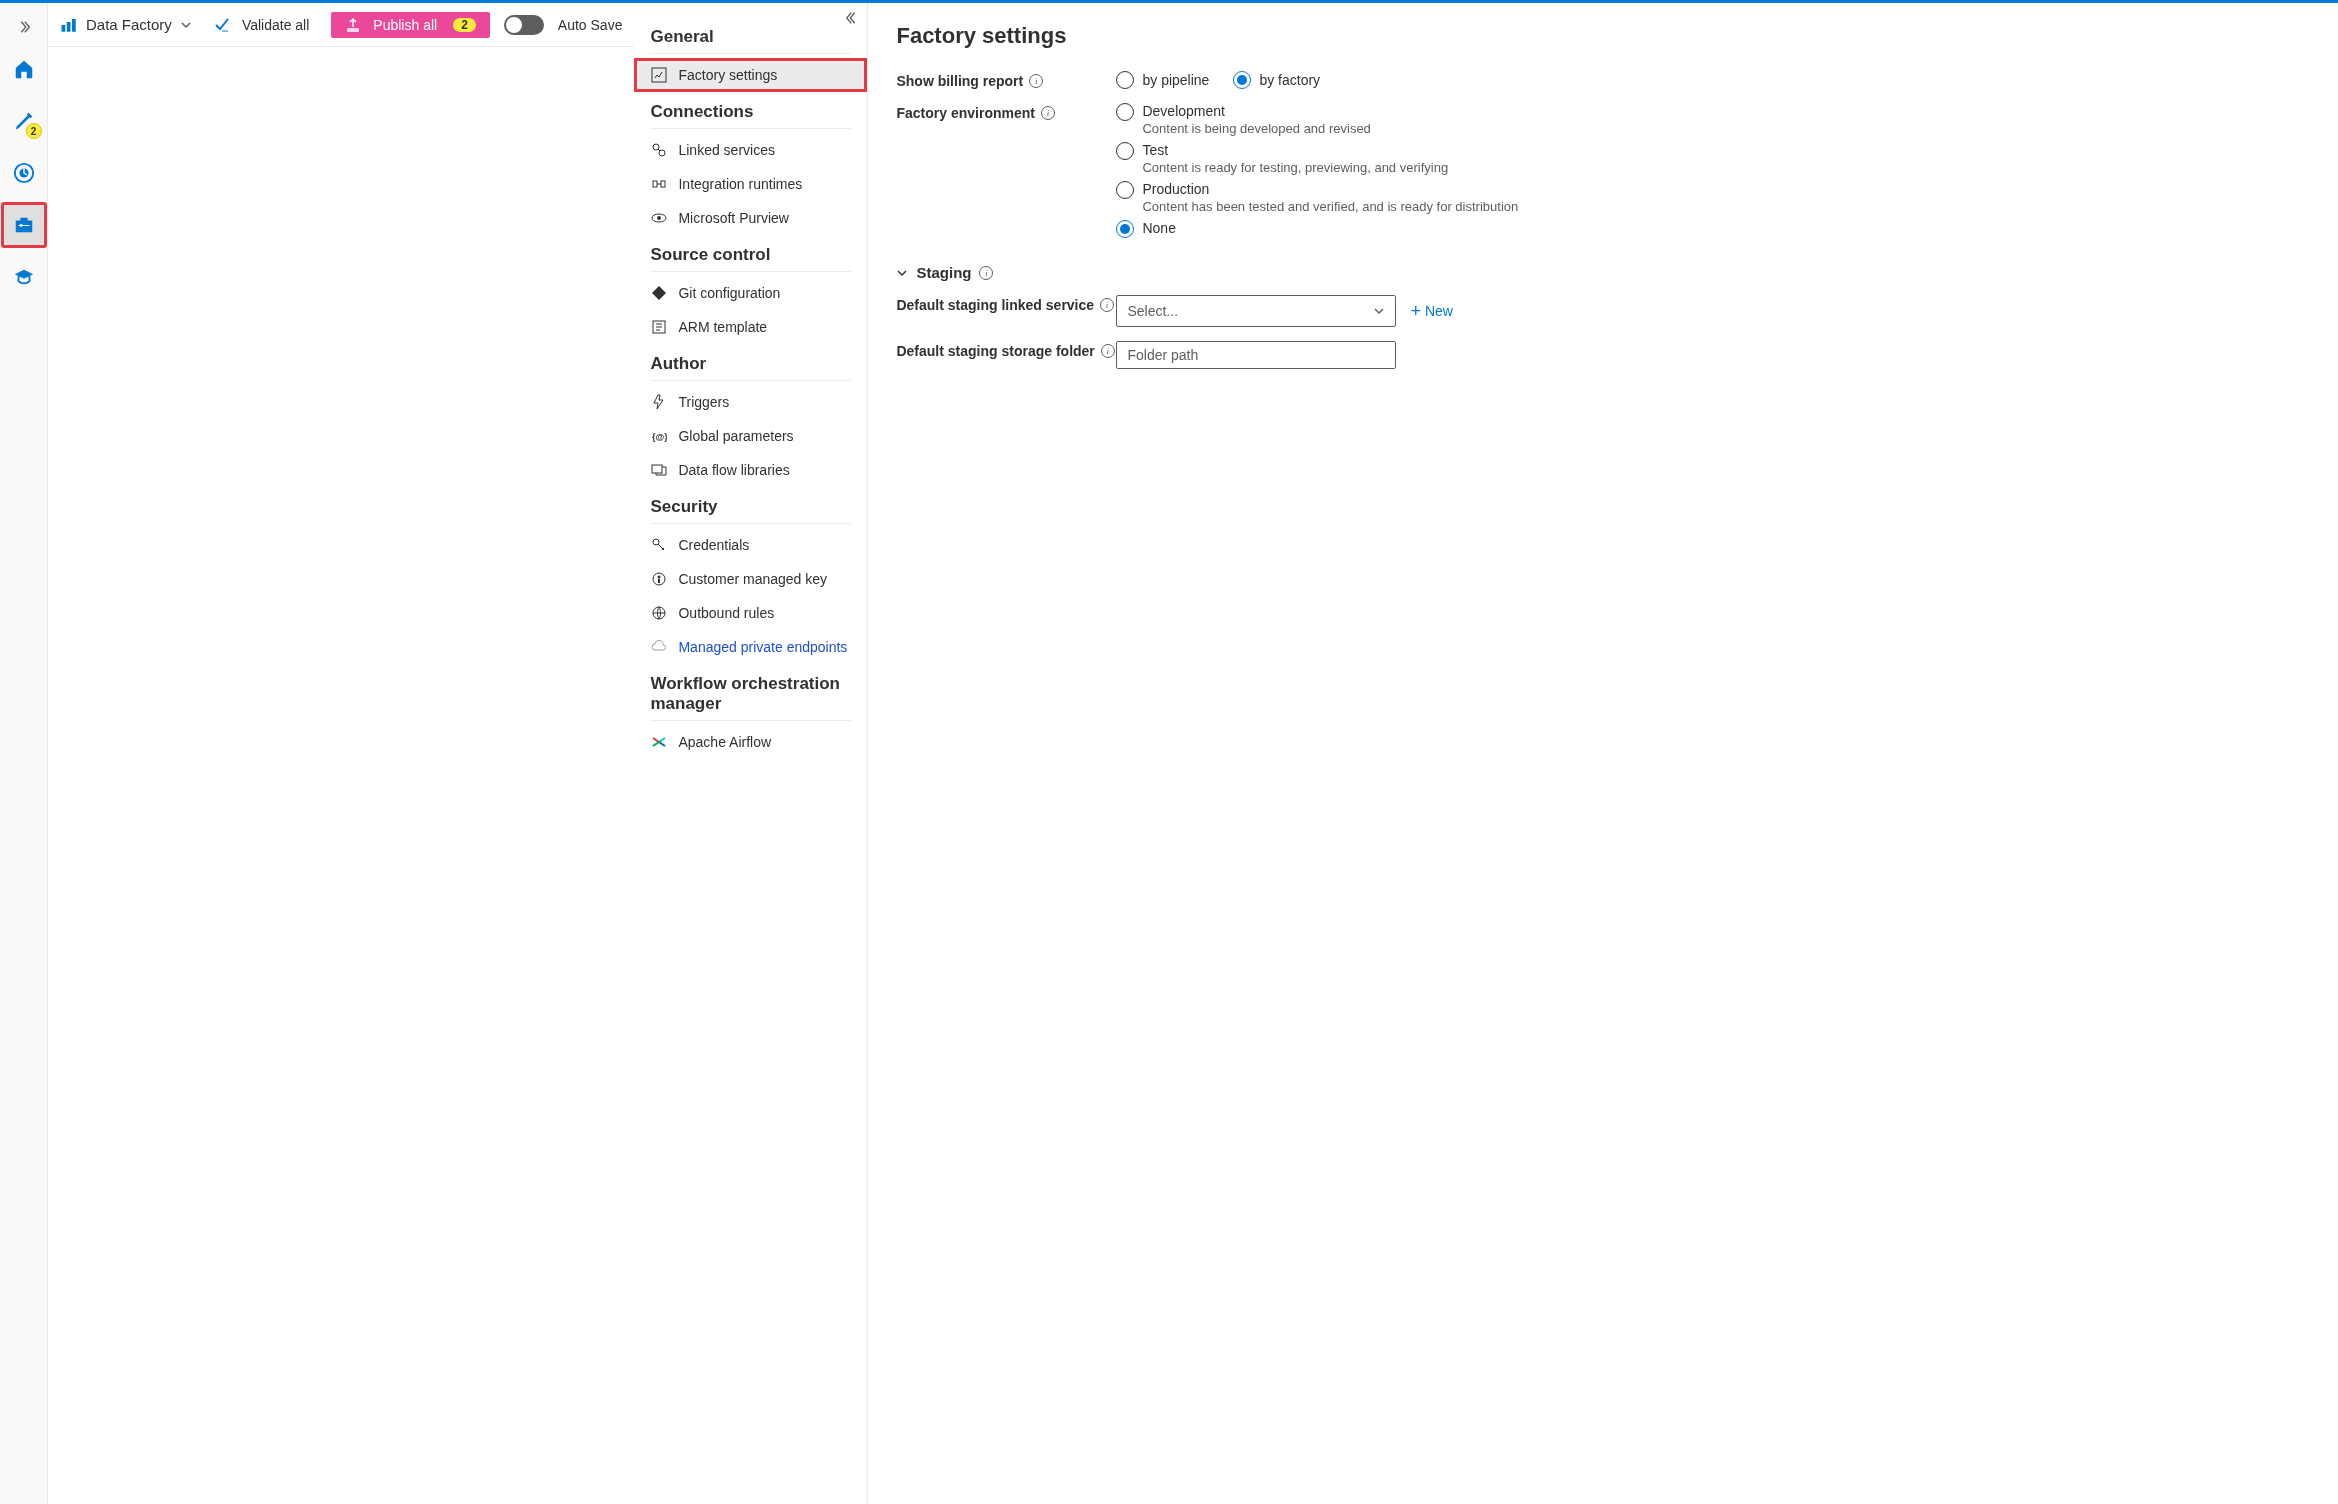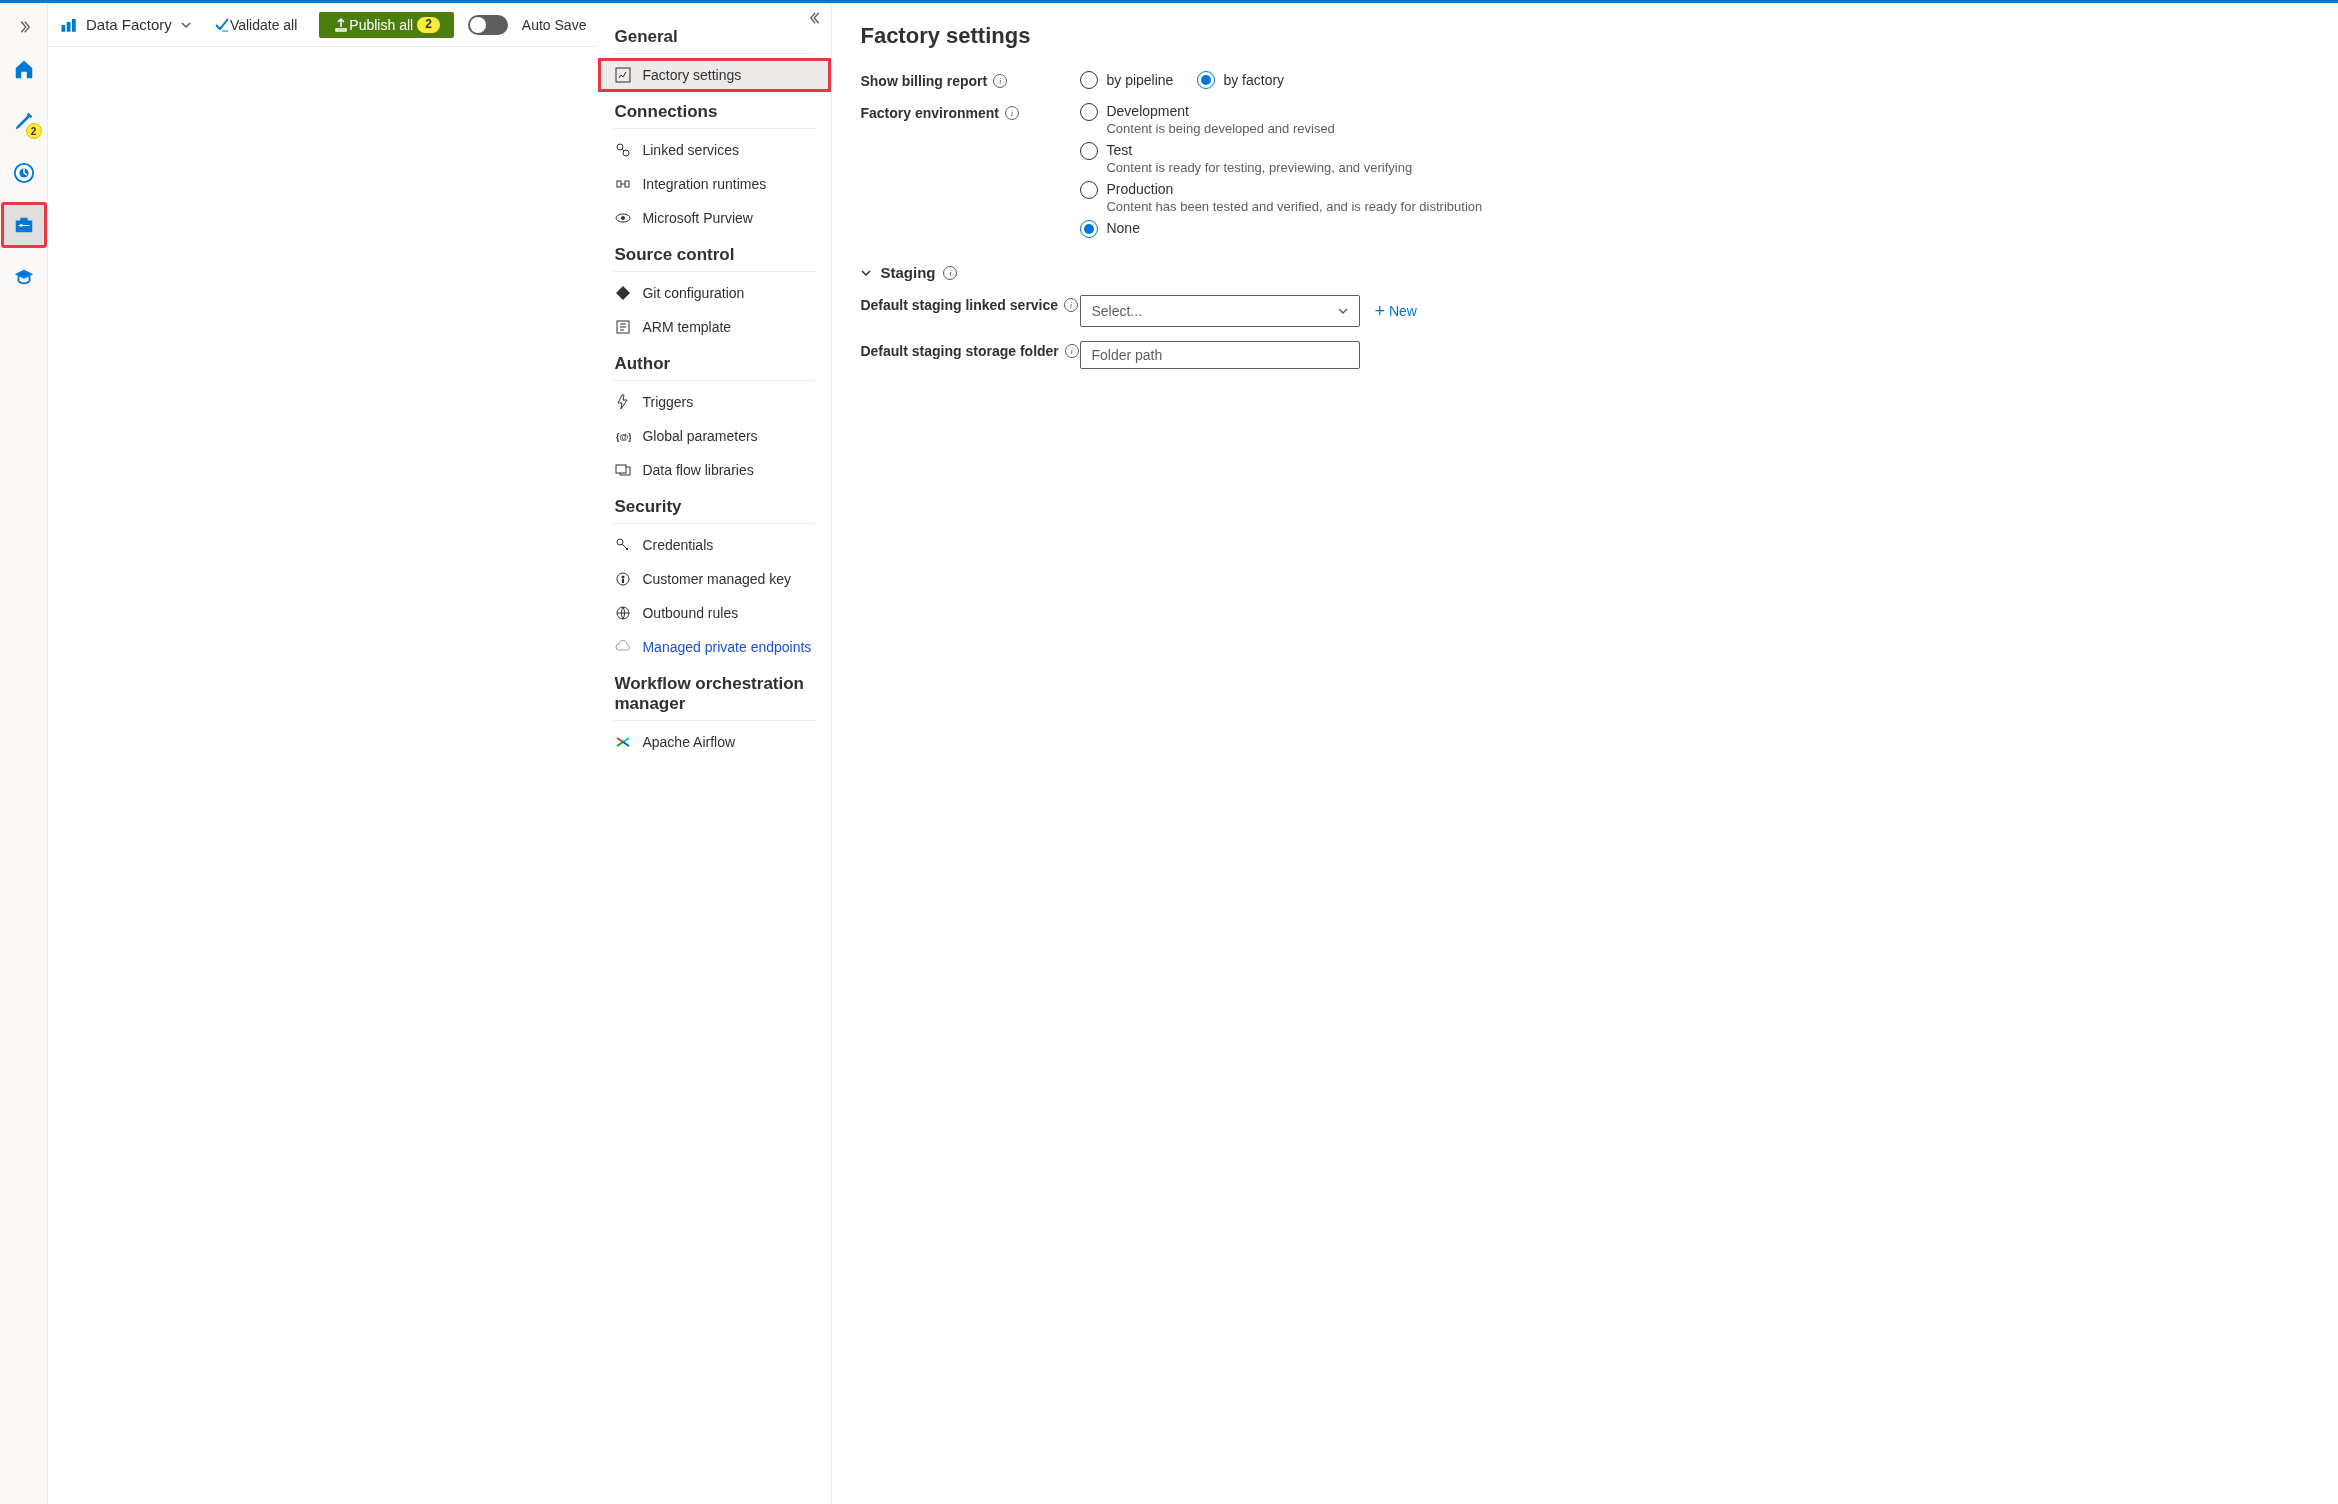--- a/index.html
+++ b/index.html
@@ -16,22 +16,22 @@
 .rail-badge { position:absolute; right:4px; bottom:4px; background:#ffeb3b; color:#333; border-radius:50%; width:16px; height:16px; font-size:10px; font-weight:600; display:flex; align-items:center; justify-content:center; border:1px solid #d9c400; }
 
 
 .main { flex:1; display:flex; flex-direction:row; }
 
 
 .toolbar { height:44px; border-bottom:1px solid #edebe9; display:flex; align-items:center; padding: 0 12px; gap:14px; }
 .toolbar .brand { display:flex; align-items:center; gap:8px; font-size:15px; }
 .toolbar .brand svg { }
 .toolbar .chev { color:#605e5c; }
-.tb-btn { display:flex; gap:0; padding:4px 8px; cursor:pointer; border-radius:2px; }
-.tb-publish { background:#4d7c0f; color:#fff; padding:5px 14px; border-radius:2px; }
+.tb-btn { display:flex; align-items:center; gap:12px; padding:4px 8px; cursor:pointer; border-radius:2px; }
+.tb-publish { background:#ec4899; color:#fff; padding:5px 14px; border-radius:2px; }
 .tb-publish .count-badge { background:#ffeb3b; color:#333; border-radius:10px; padding:0 8px; font-size:12px; font-weight:600; margin-left:4px; }
 .toggle { width:40px; height:20px; background:#605e5c; border-radius:10px; position:relative; cursor:pointer; }
 .toggle .knob { position:absolute; left:2px; top:2px; width:16px; height:16px; background:#fff; border-radius:50%; }
 
 
 .body { flex:1; display:flex; overflow:hidden; }
 
 
 .settings-nav { width:234px; border-right:1px solid #edebe9; padding: 14px 0; overflow-y:auto; position:relative; }
 .collapse-btn { position:absolute; right:8px; top:8px; cursor:pointer; color:#605e5c; }

